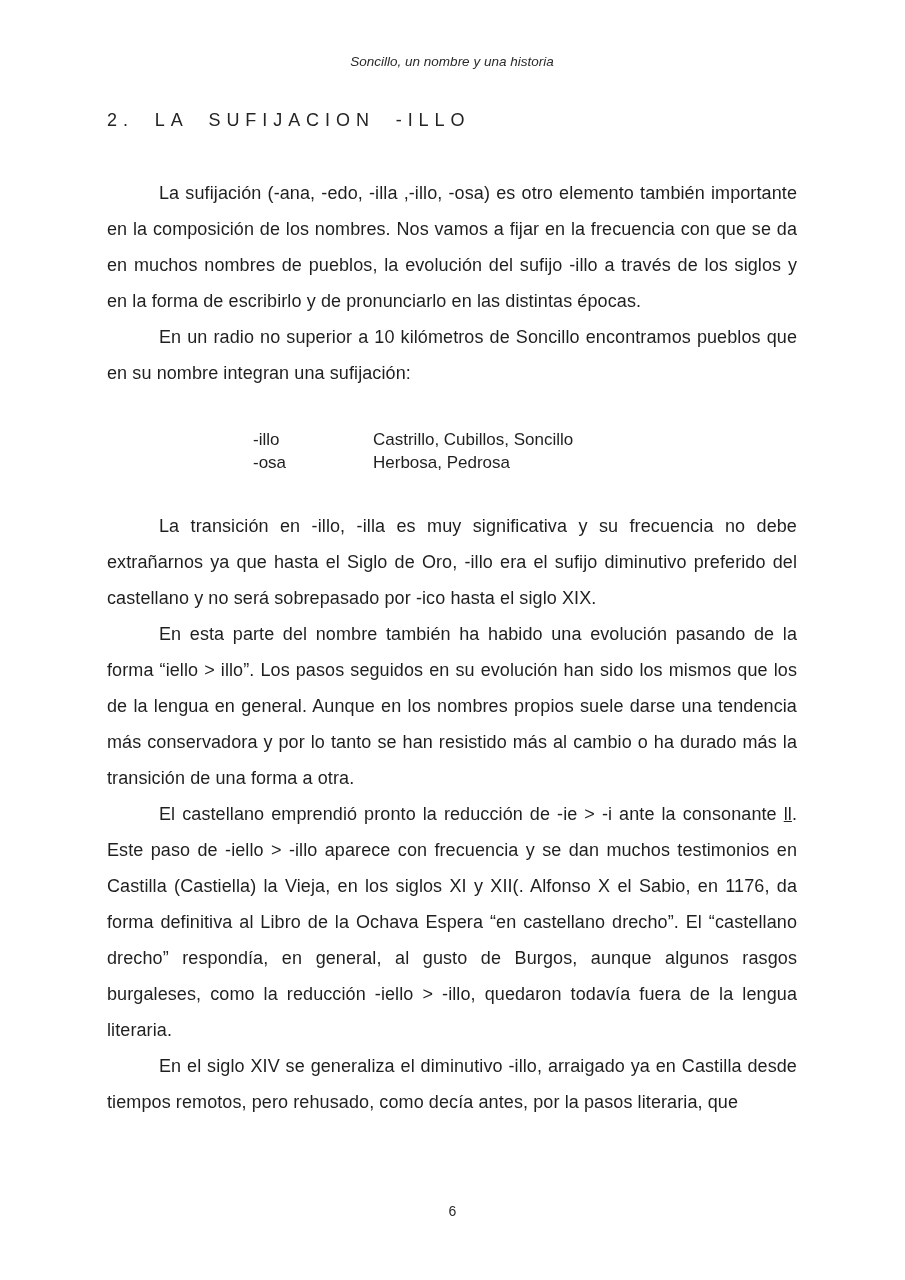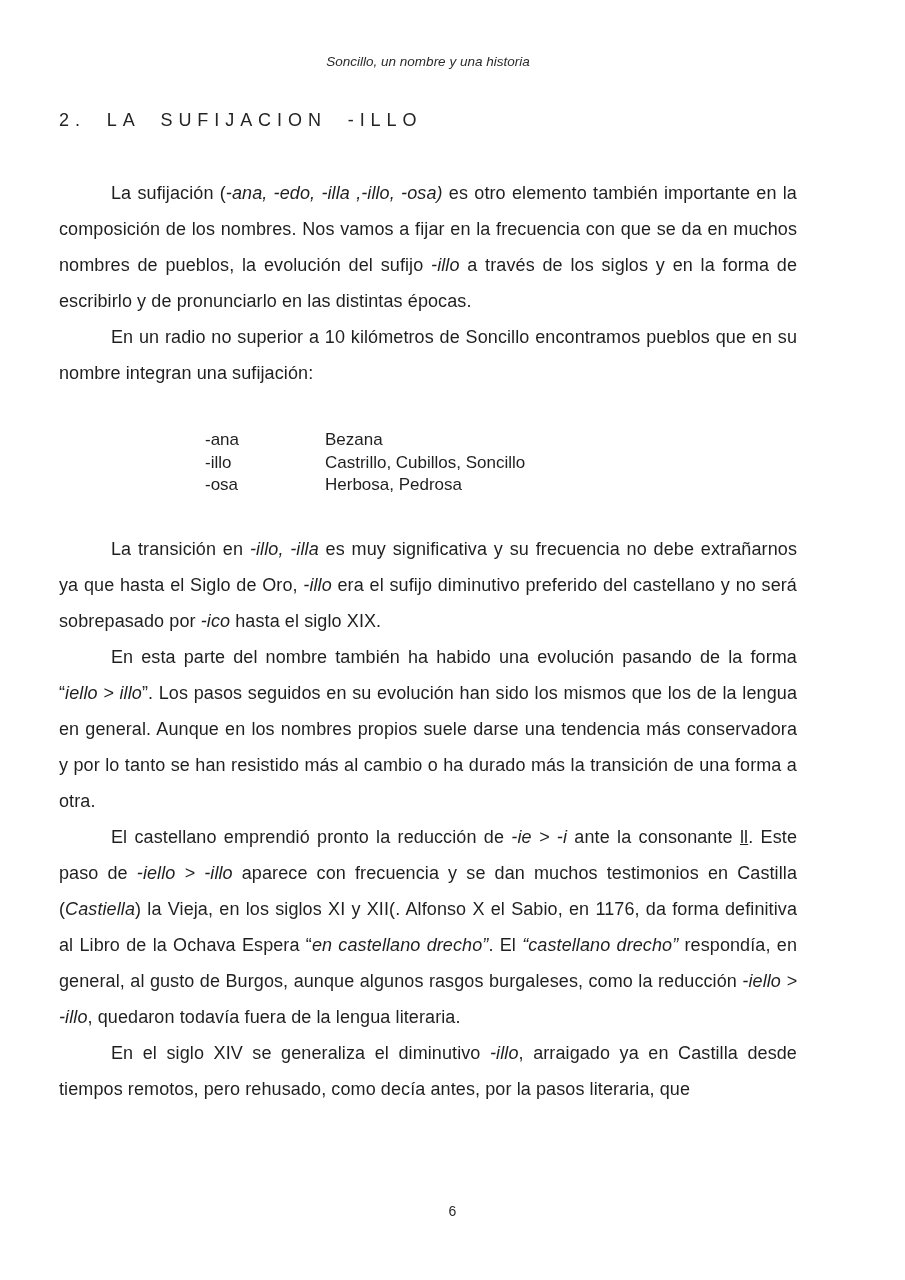--- a/index.html
+++ b/index.html
@@ -11,21 +11,21 @@
   .page {
     position: relative;
     width: 905px;
     height: 1280px;
     margin: 0 auto;
     background: #ffffff;
     color: #1f1f1f;
     font-family: "Liberation Sans", sans-serif;
     overflow: hidden;
     box-sizing: border-box;
-    padding: 54px 108px 0 59px;
+    padding: 54px 108px 0 107px;
   }
   .running-header {
     text-align: center;
     font-style: italic;
     font-size: 13.5px;
     line-height: 16px;
     color: #2a2a2a;
   }
   .section-title {
     margin-top: 40px;
@@ -40,21 +40,21 @@
     margin-top: 44px;
   }
   p.para {
     margin: 0;
     font-size: 18px;
     line-height: 36px;
     text-align: justify;
     text-indent: 52px;
     letter-spacing: 0.1px;
   }
-  .seg-italic { font-style: italic; }
+  .seg-italic { }
   .seg-underline { text-decoration: underline; }
   .suffix-table {
     margin: 38px 0 34px 146px;
     font-size: 17px;
     line-height: 22.5px;
   }
   .suffix-row {
     display: grid;
     grid-template-columns: 120px 1fr;
   }
@@ -78,24 +78,20 @@
   <div class="section-title">2. LA SUFIJACION -ILLO</div>
 
   <div class="body-text">
 
     <p class="para"><span>La sufijación (</span><span class="seg-italic">-ana, -edo, -illa ,-illo, -osa)</span><span> es otro elemento también importante en la composición de los nombres. Nos vamos a fijar en la frecuencia con que se da en muchos nombres de pueblos, la evolución del sufijo </span><span class="seg-italic">-illo</span><span> a través de los siglos y en la forma de escribirlo y de pronunciarlo en las distintas épocas.</span></p>
 
     <p class="para"><span>En un radio no superior a 10 kilómetros de Soncillo encontramos pueblos que en su nombre integran una sufijación:</span></p>
 
     <div class="suffix-table">
       <div class="suffix-row">
-        <span>-ana</span>
-        <span>Bezana</span>
-      </div>
-      <div class="suffix-row">
         <span>-illo</span>
         <span>Castrillo, Cubillos, Soncillo</span>
       </div>
       <div class="suffix-row">
         <span>-osa</span>
         <span>Herbosa, Pedrosa</span>
       </div>
     </div>
 
     <p class="para"><span>La transición en </span><span class="seg-italic">-illo, -illa</span><span> es muy significativa y su frecuencia no debe extrañarnos ya que hasta el Siglo de Oro, </span><span class="seg-italic">-illo</span><span> era el sufijo diminutivo preferido del castellano y no será sobrepasado por </span><span class="seg-italic">-ico</span><span> hasta el siglo XIX.</span></p>

